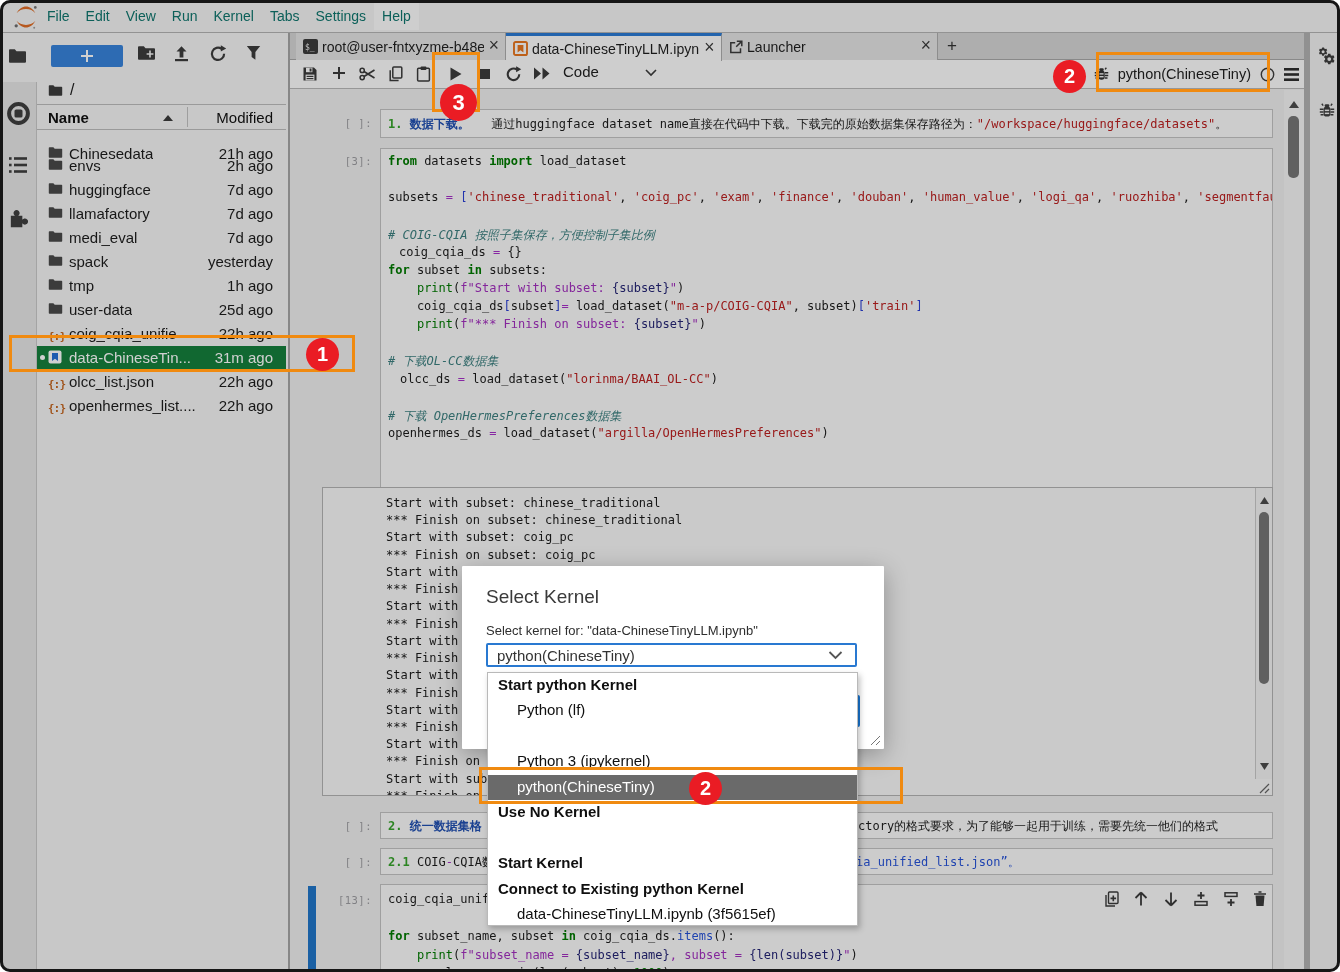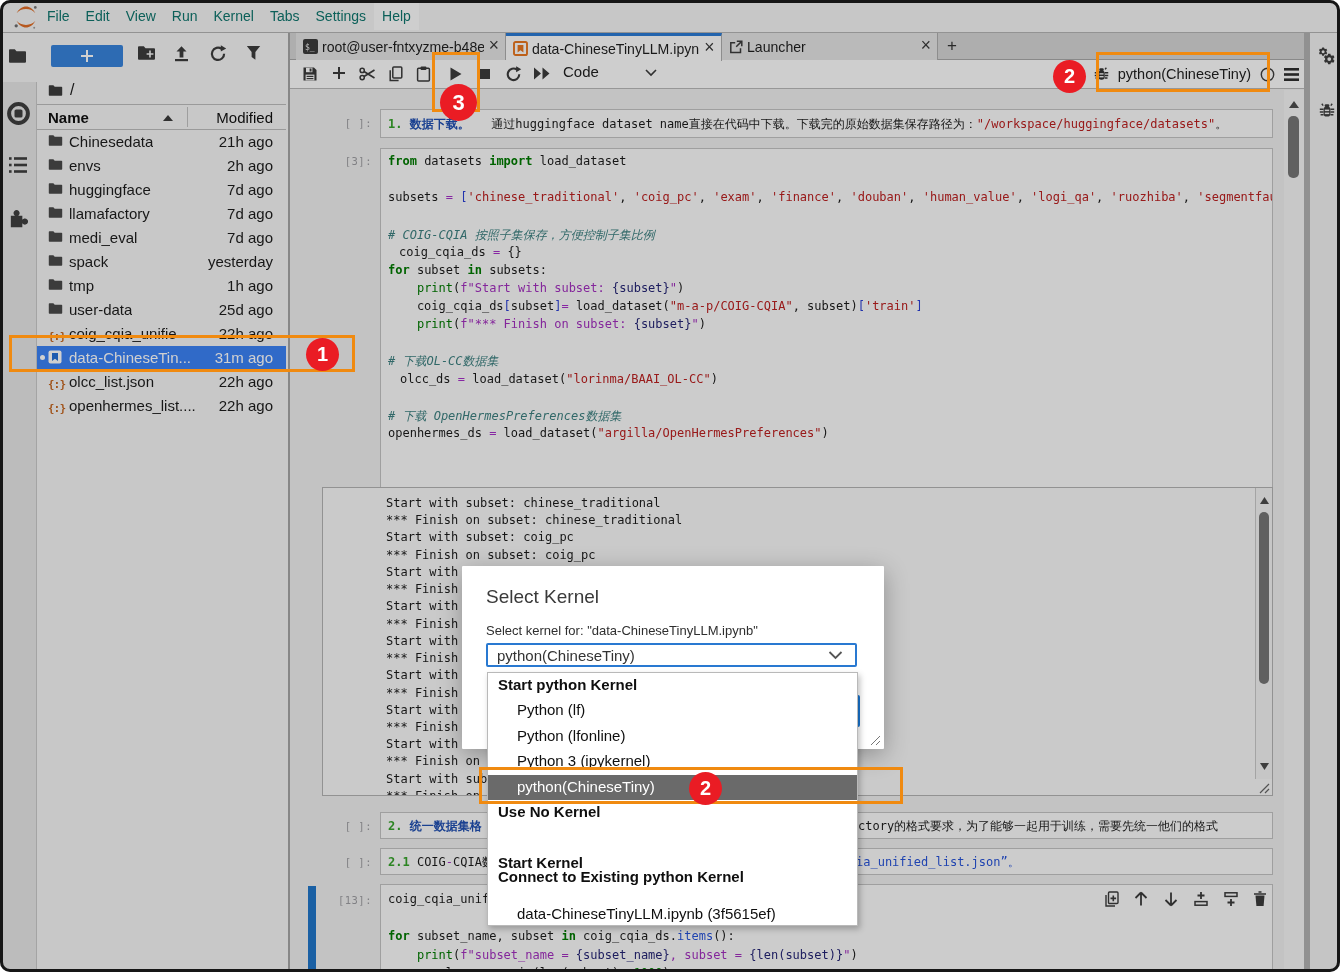--- a/index.html
+++ b/index.html
@@ -25,21 +25,21 @@
   .fb-header{position:absolute;left:0;right:2px;top:71px;height:26px;border-top:1px solid #bdbdbd;border-bottom:1px solid #bdbdbd;font-size:15px;color:#111;}
   .fb-header .name{position:absolute;left:11px;top:4px;font-weight:bold;}
   .fb-header .caret{position:absolute;left:126px;top:10px;color:#333;}
   .fb-header .divider{position:absolute;left:150px;top:2px;bottom:2px;width:1px;background:#c2c2c2;}
   .fb-header .modified{position:absolute;right:13px;top:4px;}
   .fb-list{position:absolute;left:0;right:2px;top:97px;}
   .fb-row{position:absolute;left:0;right:0;height:24px;font-size:15px;color:#1d1d1d;}
   .fb-row .ficon{position:absolute;left:11px;top:4px;color:#4a4a4a;}
   .fb-row .fname{position:absolute;left:32px;top:3px;white-space:nowrap;max-width:140px;overflow:hidden;}
   .fb-row .ftime{position:absolute;right:13px;top:3px;}
-  .fb-row.selected{background:#3b82f6;color:#fff;}
+  .fb-row.selected{background:#15803d;color:#fff;}
   .fb-row.selected .ficon{color:#fff;}
   .fb-row .dot{position:absolute;left:3px;top:9px;width:5px;height:5px;border-radius:50%;background:#fff;}
   .json-glyph{font-family:"DejaVu Sans Mono",monospace;font-size:10.5px;font-weight:bold;color:#c4641d;letter-spacing:-0.5px;}
   
   .main{position:absolute;left:290px;top:33px;right:36px;bottom:0;background:#f0f0f0;}
   .tabbar{position:absolute;left:0;right:0;top:0;height:27px;background:#d6d6d6;border-bottom:1px solid #a9a9a9;display:flex;}
   .tab{position:relative;height:27px;display:flex;align-items:center;background:#e5e5e5;border-right:1px solid #adadad;font-size:14.1px;color:#1f1f1f;padding:0 6px 0 7px;}
   .tab.active{background:#fdfdfd;border-top:3px solid #2b7bd4;border-right:1px solid #adadad;height:28px;z-index:2;}
   .tab .tlabel{margin:0 3px 0 4px;white-space:nowrap;overflow:hidden;}
   .tab .close{color:#3a3a3a;font-size:17.5px;font-weight:300;margin-left:2px;margin-top:-2px;}
@@ -190,21 +190,21 @@
       <span class="name">Name</span>
       <span class="caret">
             <svg width="10" height="6" viewBox="0 0 10 6">
               <path d="M5 0L10 6H0z" fill="#3b3b3b"></path>
             </svg>
           </span>
       <span class="divider"></span>
       <span class="modified">Modified</span>
     </div>
     <div class="fb-list">
-          <div class="fb-row" style="top: 0px;">
+          <div class="fb-row" style="top: 12px;">
             <span class="ficon">
               <svg width="15" height="13" viewBox="0 0 19 16">
                 <path d="M1 2.2c0-.5.4-.9.9-.9h4.9l1.7 1.9h8.6c.5 0 .9.4.9.9v9.7c0 .5-.4.9-.9.9H1.9c-.5 0-.9-.4-.9-.9z" fill="currentColor"></path>
               </svg>
             </span>
             <span class="fname">Chinesedata</span>
             <span class="ftime">21h ago</span>
           </div>
           <div class="fb-row" style="top: 24px;">
             <span class="ficon">
@@ -628,36 +628,33 @@
           </svg>
         </span>
   </div>
   <div class="dropdown">
         <div class="dd-item leaf" style="top: 25.4px;">
           <span>Python (lf)</span>
         </div>
         <div class="dd-item group" style="top: 0px;">
           <span>Start python Kernel</span>
         </div>
-        <div class="dd-item leaf" style="top: 50.8px;">
-          <span>Python (lfonline)</span>
-        </div>
         <div class="dd-item leaf" style="top: 76.2px;">
           <span>Python 3 (ipykernel)</span>
         </div>
         <div class="dd-item leaf hl" style="top: 101.6px;">
           <span>python(ChineseTiny)</span>
         </div>
         <div class="dd-item group" style="top: 127px;">
           <span>Use No Kernel</span>
         </div>
         <div class="dd-item group" style="top: 177.8px;">
           <span>Start Kernel</span>
         </div>
-        <div class="dd-item group" style="top: 192px;">
+        <div class="dd-item group" style="top: 204px;">
           <span>Connect to Existing python Kernel</span>
         </div>
         <div class="dd-item leaf" style="top: 228.6px;">
           <span>data-ChineseTinyLLM.ipynb (3f5615ef)</span>
         </div>
       </div>
 
   <div class="ann-rect" style="left:9px;top:335px;width:346px;height:37px;"></div>
   <div class="ann-circle" style="left:306px;top:338px;">1</div>
   <div class="ann-rect" style="left:432px;top:52px;width:48px;height:60px;"></div>

